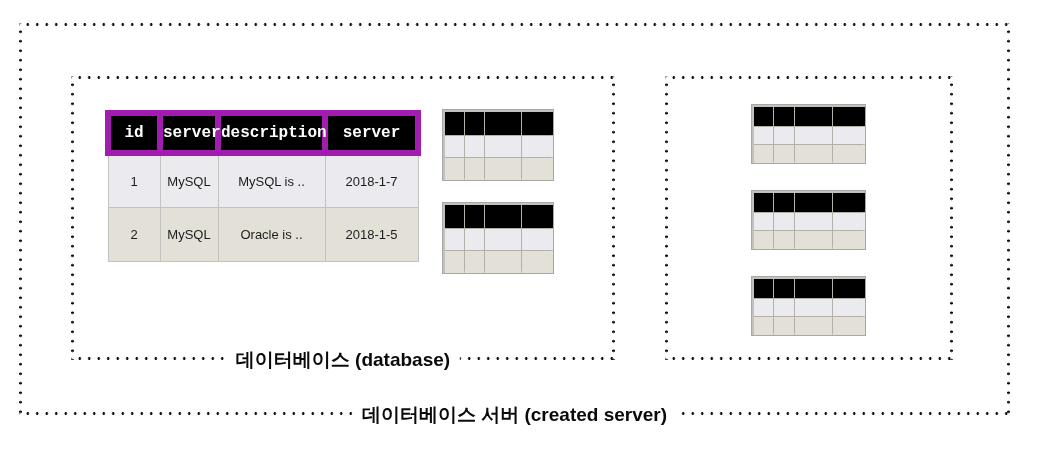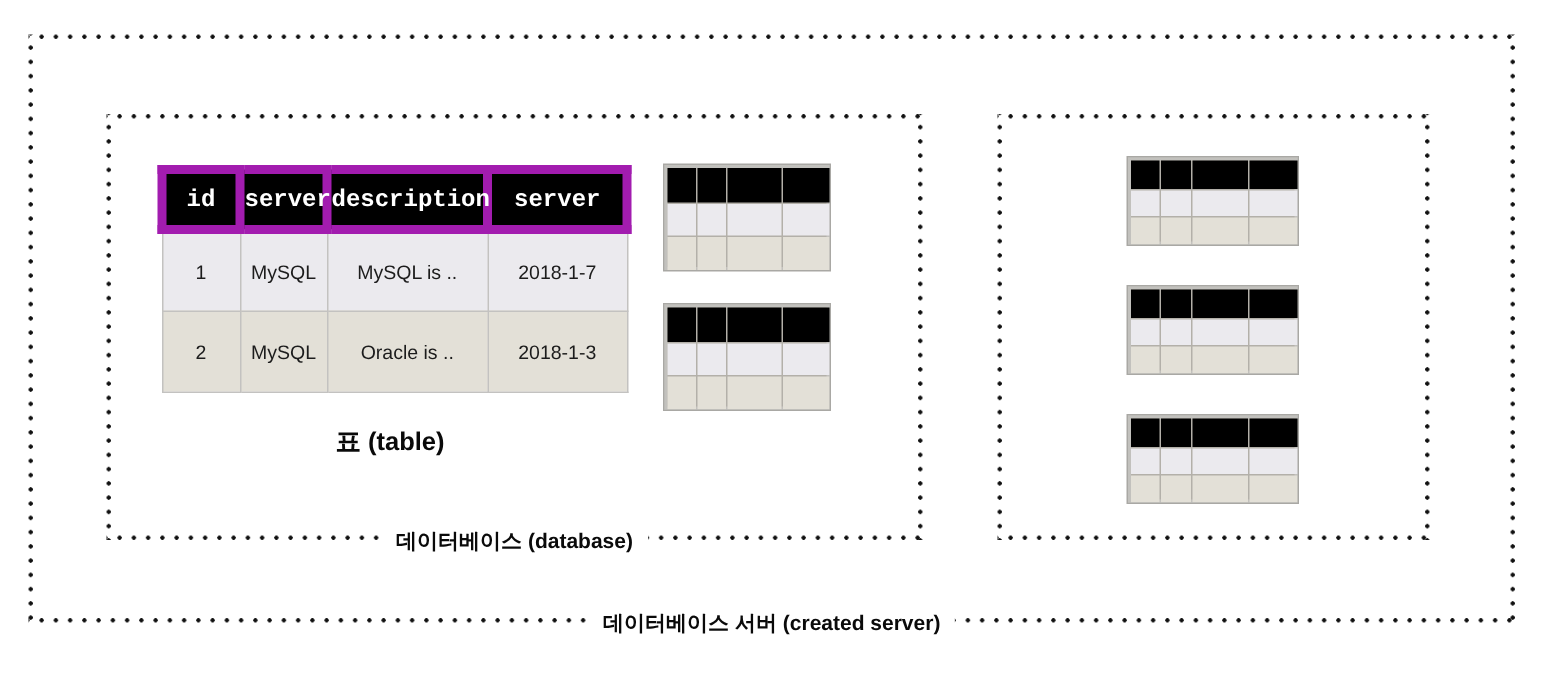--- a/index.html
+++ b/index.html
@@ -29,21 +29,21 @@
     background-position: 4px 0, 4px 100%, 0 4px, 100% 4px;
     background-repeat: repeat-x, repeat-x, repeat-y, repeat-y;
   }
   .box-label {
     position: absolute;
     bottom: -11px;
     left: 50%;
     transform: translateX(-50%);
     background: #ffffff;
     padding: 0 10px;
-    font-size: 14px;
+    font-size: 19px;
     font-weight: 700;
     line-height: 22px;
     white-space: nowrap;
     color: #0a0a0a;
     margin-top: 36px;
   }
 
   .outer-box  { left: 19px;  top: 23px; width: 991px; height: 392px; }
   .db-box     { left: 71px;  top: 76px; width: 544px; height: 284px; }
   .db-box-2   { left: 665px; top: 76px; width: 288px; height: 284px; }
@@ -145,26 +145,25 @@
         <tr class="row-0">
           <td>1</td>
           <td>MySQL</td>
           <td>MySQL is ..</td>
           <td>2018-1-7</td>
         </tr>
         <tr class="row-1">
           <td>2</td>
           <td>MySQL</td>
           <td>Oracle is ..</td>
-          <td>2018-1-3</td>
+          <td>2018-1-5</td>
         </tr>
       </tbody>
   </table>
 
-  <div class="table-caption">표 (table)</div>
 
   <div class="mini-table mini-a">
       <div class="cell r0"></div>
       <div class="cell r0"></div>
       <div class="cell r0"></div>
       <div class="cell r0"></div>
       <div class="cell r1"></div>
       <div class="cell r1"></div>
       <div class="cell r1"></div>
       <div class="cell r1"></div>

